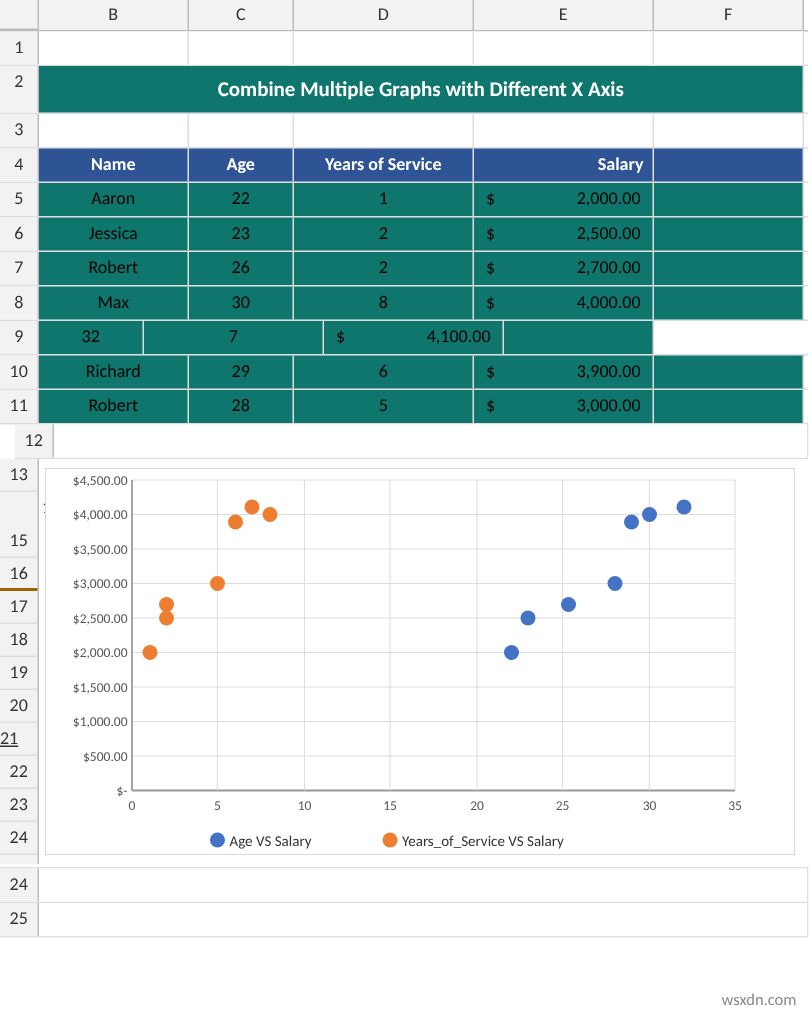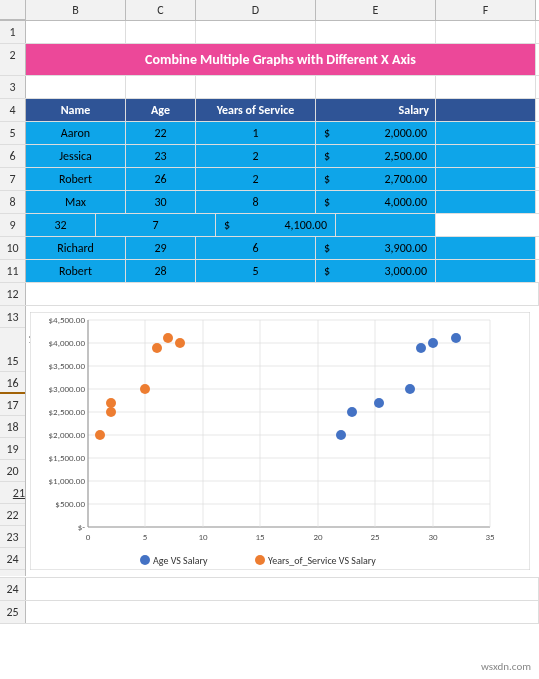--- a/index.html
+++ b/index.html
@@ -71,42 +71,42 @@
       background: #fff;
     }
     .col-b { width: 100px; }
     .col-c { width: 70px; }
     .col-d { width: 120px; }
     .col-e { width: 120px; }
     .col-f { width: 100px; }
 
     
     .title-cell {
-      background: #ec4899;
+      background: #0f766e;
       color: #fff;
       font-weight: bold;
       font-size: 14px;
       text-align: center;
       justify-content: center;
       width: 510px;
       min-height: 28px;
     }
 
     
     .table-header .cell {
       background: #2f5496;
       color: #fff;
       font-weight: bold;
       justify-content: center;
       text-align: center;
     }
 
     
     .data-row .cell {
-      background: #0ea5e9;
+      background: #0f766e;
     }
 
     .center { justify-content: center; }
   </style>
 </head>
 <body>
 
 <div class="spreadsheet">
 
   <div class="col-headers">
@@ -222,36 +222,36 @@
       <div class="cell col-c center">28</div>
       <div class="cell col-d center">5</div>
       <div class="cell col-e" style="justify-content:space-between; padding:2px 8px;">
         <span>$</span>
           <span>3,000.00</span>
       </div>
       <div class="cell col-f"></div>
     </div>
     </div>
 
-  <div class="spreadsheet-row" style="min-height:22px;">
+  <div class="spreadsheet-row" style="min-height:22px;margin-left:10px;">
     <div class="row-num">12</div>
     <div class="cell" style="width:513px;"></div>
   </div>
 
   <div class="spreadsheet-row" style="min-height:270px; align-items:flex-start; border-bottom:1px solid #ddd;">
     <div class="row-num" style="height:270px; display:flex; flex-direction:column;">
       <span style="height:22px; display:block; border-bottom:1px solid #ddd; text-align:center; font-size:12px; line-height:22px;">13</span>
       <span style="height:22px; display:block; border-bottom:1px solid #ddd; text-align:center; font-size:12px; line-height:22px;margin-left:28px;">14</span>
       <span style="height:22px; display:block; border-bottom:1px solid #ddd; text-align:center; font-size:12px; line-height:22px;">15</span>
       <span style="height:22px; display:block; border-bottom:2px solid #a16207; text-align:center; font-size:12px; line-height:22px;">16</span>
       <span style="height:22px; display:block; border-bottom:1px solid #ddd; text-align:center; font-size:12px; line-height:22px;">17</span>
       <span style="height:22px; display:block; border-bottom:1px solid #ddd; text-align:center; font-size:12px; line-height:22px;">18</span>
       <span style="height:22px; display:block; border-bottom:1px solid #ddd; text-align:center; font-size:12px; line-height:22px;">19</span>
       <span style="height:22px; display:block; border-bottom:1px solid #ddd; text-align:center; font-size:12px; line-height:22px;">20</span>
-      <span style="height:22px; display:block; border-bottom:1px solid #ddd; text-align:right; font-size:12px; line-height:22px;text-decoration:underline;">21</span>
+      <span style="height:22px; display:block; border-bottom:1px solid #ddd; text-align:left; font-size:12px; line-height:22px;text-decoration:underline;">21</span>
       <span style="height:22px; display:block; border-bottom:1px solid #ddd; text-align:center; font-size:12px; line-height:22px;">22</span>
       <span style="height:22px; display:block; border-bottom:1px solid #ddd; text-align:center; font-size:12px; line-height:22px;">23</span>
       <span style="height:22px; display:block; border-bottom:1px solid #ddd; text-align:center; font-size:12px; line-height:22px;">24</span>
     </div>
 
     <div style="width:513px; padding:6px 6px 4px 4px;">
       <svg id="chart-svg" width="500" height="258">
 
         <rect x="0" y="0" width="500" height="258" fill="white" stroke="#ccc" stroke-width="1"></rect>
 

